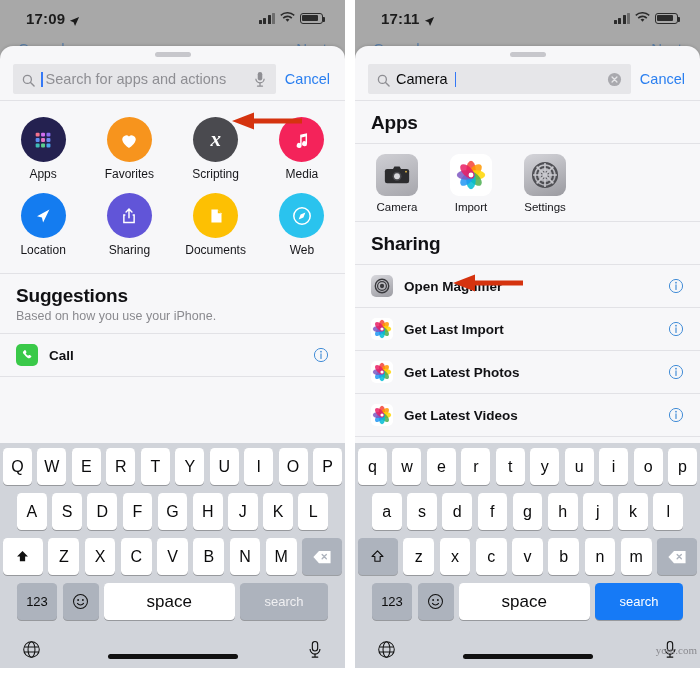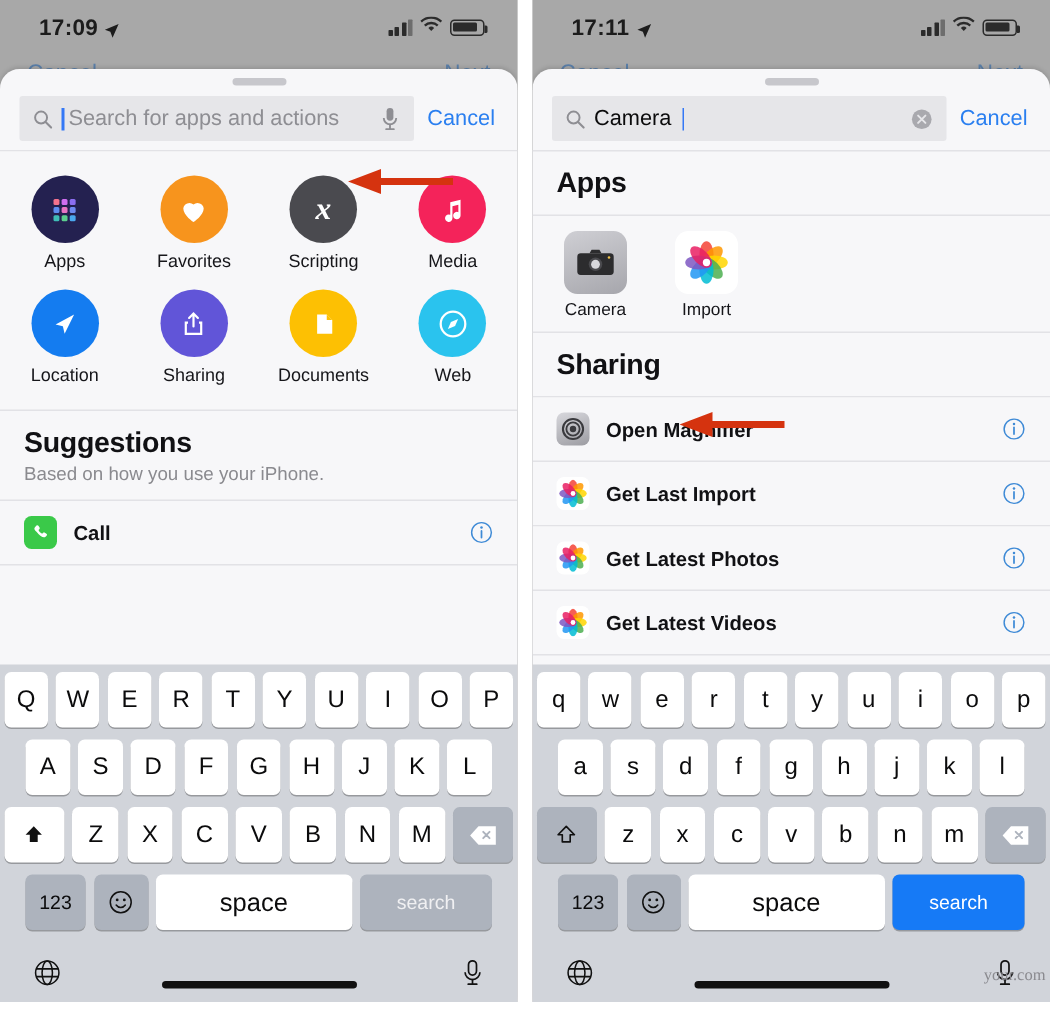--- a/index.html
+++ b/index.html
@@ -464,20 +464,31 @@
                   <ellipse rx="5" ry="9.5" fill="#00bcd4" opacity=".85" transform="rotate(180) translate(0,-5.5)"></ellipse>
                   <ellipse rx="5" ry="9.5" fill="#2196f3" opacity=".85" transform="rotate(225) translate(0,-5.5)"></ellipse>
                   <ellipse rx="5" ry="9.5" fill="#7e57c2" opacity=".85" transform="rotate(270) translate(0,-5.5)"></ellipse>
                   <ellipse rx="5" ry="9.5" fill="#e91e63" opacity=".85" transform="rotate(315) translate(0,-5.5)"></ellipse>
                   <circle r="2.6" fill="#fff"></circle>
                 </g>
               </svg>
             </div>
             <div class="applabel">Import</div>
           </div>
+          <div class="appcell">
+            <div class="appsq" style="background:linear-gradient(160deg,#d5d5da,#9a9aa0);display:flex;align-items:center;justify-content:center;">
+              <svg viewBox="0 0 34 34" width="30" height="30">
+                  <circle cx="17" cy="17" r="13.5" fill="none" stroke="#4f4f54" stroke-width="2.6"></circle>
+                  <circle cx="17" cy="17" r="9.2" fill="none" stroke="#4f4f54" stroke-width="2.4"></circle>
+                  <circle cx="17" cy="17" r="4.6" fill="#4f4f54"></circle>
+                  <path d="M17 3.5v27M3.5 17h27M7.5 7.5l19 19M26.5 7.5l-19 19" stroke="#c9c9ce" stroke-width="1.8"></path>
+                </svg>
+            </div>
+            <div class="applabel">Settings</div>
+          </div>
         </div>
 
         <div class="hr"></div>
         <div class="sec-title" style="padding-bottom:9px;">Sharing</div>
         <div class="hr"></div>
 
         <div class="listrow">
           <span class="rowicon" style="background:linear-gradient(160deg,#d8d8dd,#9c9ca2);display:flex;align-items:center;justify-content:center;">
             <svg viewBox="0 0 22 22" width="18" height="18">
                 <circle cx="11" cy="11" r="8.2" fill="none" stroke="#3a3a3e" stroke-width="1.7"></circle>

